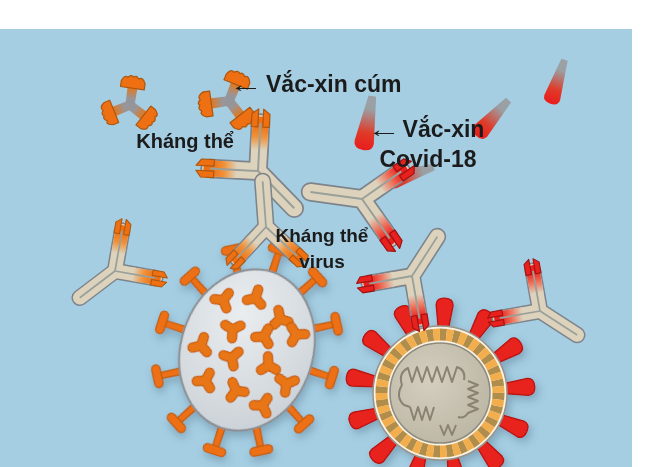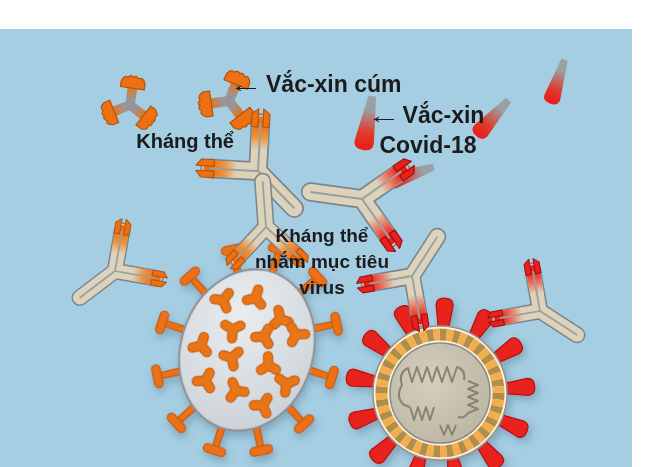--- a/index.html
+++ b/index.html
@@ -10,21 +10,21 @@
     margin-top:29px;
   }
   #art{position:absolute;left:0;top:0;}
   .lbl{
     position:absolute;color:#1b1b1b;font-weight:bold;
     white-space:nowrap;line-height:27px;
   }
   .lbl .arr{display:inline-block;transform:scaleX(1.5);font-weight:bold;}
   #lbl-flu-vaccine{left:234px;top:42px;font-size:23px;}
   #lbl-flu-vaccine .arr{margin-right:9px;}
-  #lbl-covid-vaccine{left:348px;top:71px;width:160px;text-align:center;font-size:23px;line-height:30px;}
+  #lbl-covid-vaccine{left:348px;top:85px;width:160px;text-align:center;font-size:23px;line-height:30px;}
   #lbl-covid-vaccine .arr{margin-right:8px;}
   #lbl-flu-antibody{left:112px;top:99px;width:122px;text-align:right;font-size:20px;line-height:27px;}
   #lbl-flu-antibody .arr{margin-left:7px;}
   #lbl-targeting{left:244px;top:194px;width:156px;text-align:center;font-size:19px;line-height:26px;}
 </style>
 </head>
 <body>
 
 <div id="stage" style="background: rgb(165, 206, 227);">
 
@@ -246,17 +246,16 @@
     <div><span class="arr">←</span><span>Vắc-xin</span></div>
     <div>Covid-18</div>
   </div>
 
   <div class="lbl" id="lbl-flu-antibody">
     <div>Kháng thể</div>
   </div>
 
   <div class="lbl" id="lbl-targeting">
     <div>Kháng thể</div>
-    <div>nhắm mục tiêu</div>
     <div>virus</div>
   </div>
 
 </div>
 
 </body></html>

